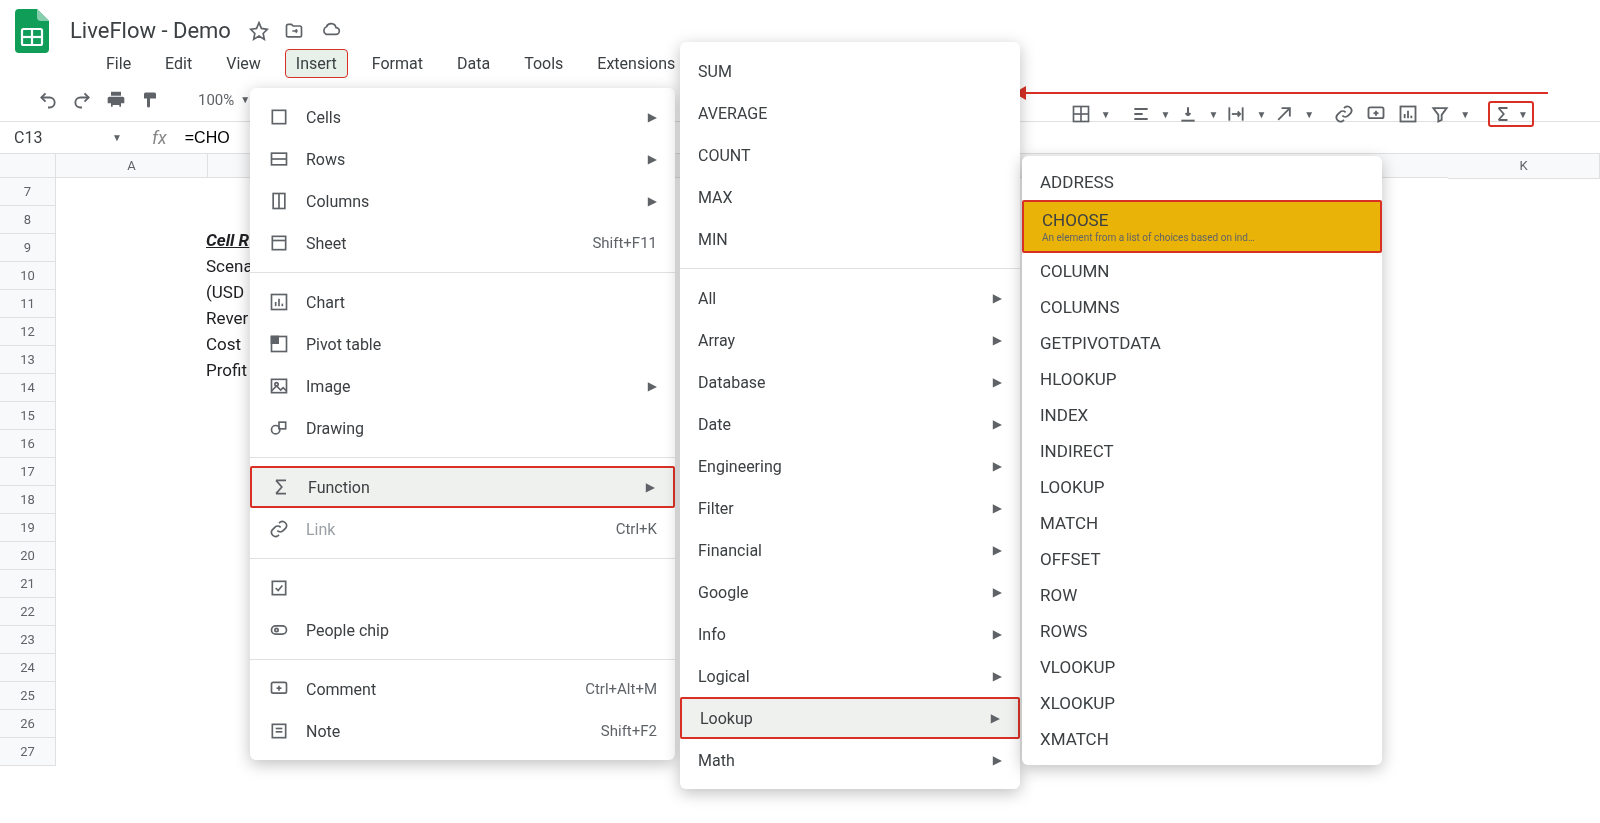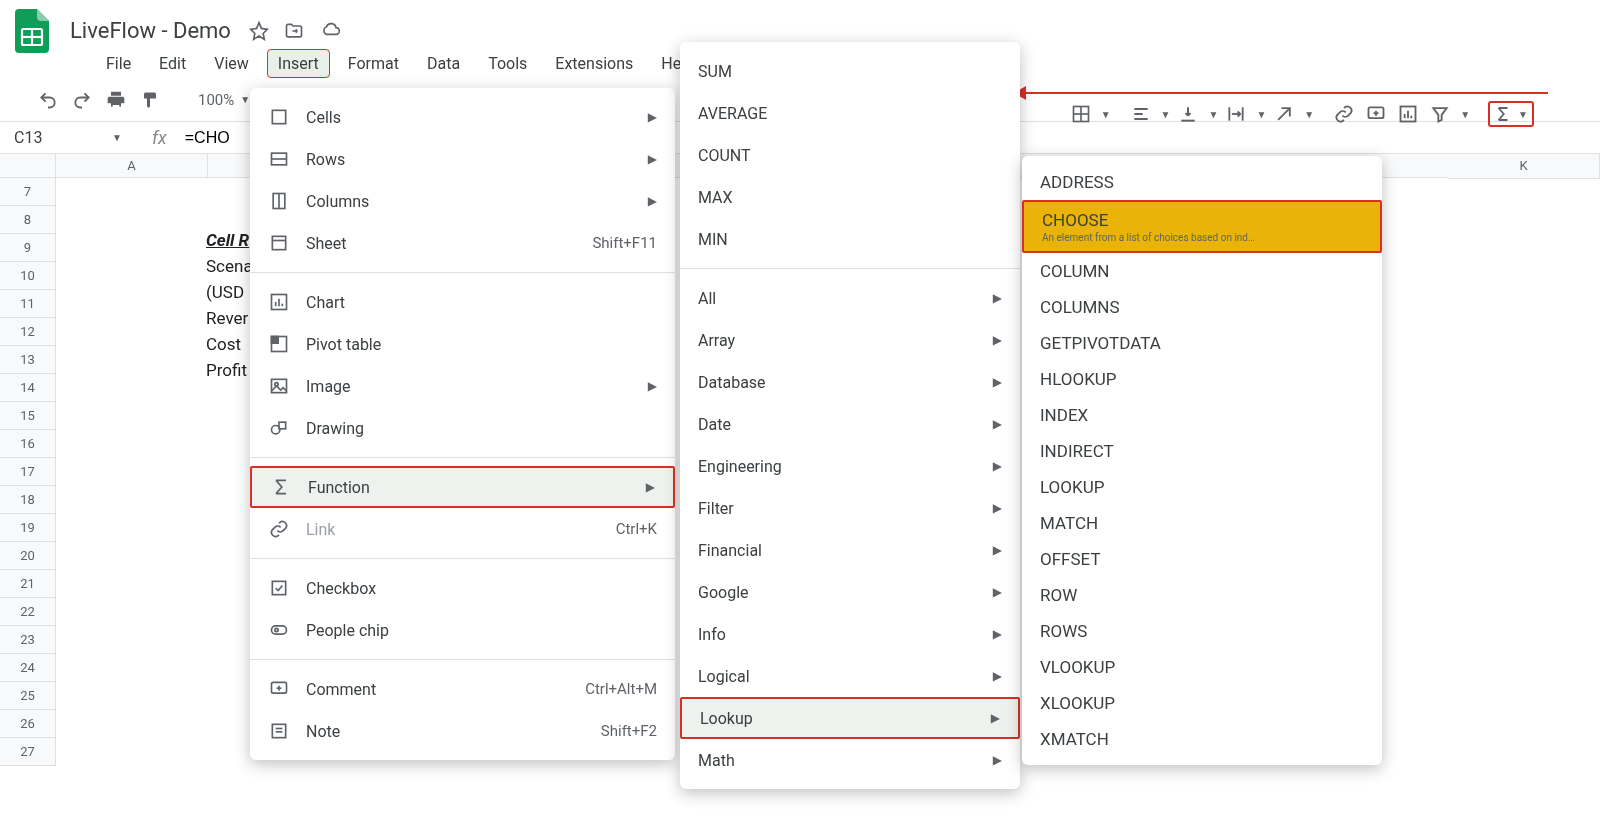--- a/index.html
+++ b/index.html
@@ -2,21 +2,21 @@
 <html><head>
 <meta charset="utf-8">
 <style>
   * { box-sizing: border-box; margin: 0; padding: 0; }
   body { font-family: "Google Sans", Roboto, Arial, sans-serif; font-size: 14px; color: #3c4043; background: #fff; width: 1600px; height: 823px; overflow: hidden; position: relative; }
   .titlebar { display: flex; align-items: center; height: 48px; padding: 13px 12px 0 12px; }
   .logo { width: 40px; height: 40px; display: flex; align-items: center; justify-content: center; margin-right: 12px; }
   .titlecol { display: flex; flex-direction: column; }
   .titlename { font-size: 22px; color: #3c4043; padding: 2px 6px; display: inline-block; }
   .title-icons { display: inline-flex; gap: 14px; margin-left: 12px; align-items: center; color: #5f6368; }
-  .menubar { display: flex; gap: 8px; padding: 0 0 0 96px; height: 30px; align-items: center; font-size: 16px; color: #3c4043; }
+  .menubar { display: flex; gap: 14px; padding: 0 0 0 96px; height: 30px; align-items: center; font-size: 16px; color: #3c4043; }
   .menubar .mitem { padding: 4px 10px; border-radius: 4px; cursor: pointer; }
   .menubar .mitem.active { background: #e8f0ea; border: 1px solid #d93025; }
   .toolbar { display: flex; align-items: center; height: 44px; padding: 0 12px; border-bottom: 1px solid #e0e0e0; gap: 6px; font-size: 15px; color: #5f6368; }
   .toolbar .tgap { width: 16px; }
   .toolbar .tbtn { display: inline-flex; align-items: center; justify-content: center; width: 28px; height: 28px; border-radius: 4px; }
   .toolbar .tbtn.wide { width: auto; padding: 0 6px; gap: 4px; }
   .toolbar-right { display: flex; align-items: center; gap: 4px; position: absolute; right: 66px; top: 100px; }
   .toolbar .caret { font-size: 10px; margin-left: 2px; color: #5f6368; }
   .sigmabox { border: 2px solid #d93025; border-radius: 3px; padding: 2px 4px; display: inline-flex; align-items: center; gap: 4px; }
   .fxrow { display: flex; align-items: center; height: 32px; border-bottom: 1px solid #e0e0e0; padding: 0 8px; font-size: 16px; }
@@ -412,21 +412,20 @@
       <span class="mshort">Ctrl+K</span>
     </div>
     <div class="sep"></div>
     <div class="mi">
       <span class="micon">
         <svg width="20" height="20" viewBox="0 0 24 24" fill="none" stroke="#5f6368" stroke-width="2">
           <rect x="4" y="4" width="16" height="16"></rect>
           <path d="M8 12l3 3 5-6"></path>
         </svg>
       </span>
-      <span class="mlabel">Checkbox</span>
     </div>
     <div class="mi">
       <span class="micon">
         <svg width="20" height="20" viewBox="0 0 24 24" fill="none" stroke="#5f6368" stroke-width="2">
           <rect x="3" y="7" width="18" height="10" rx="5"></rect>
           <circle cx="9" cy="12" r="2"></circle>
         </svg>
       </span>
       <span class="mlabel">People chip</span>
     </div>

